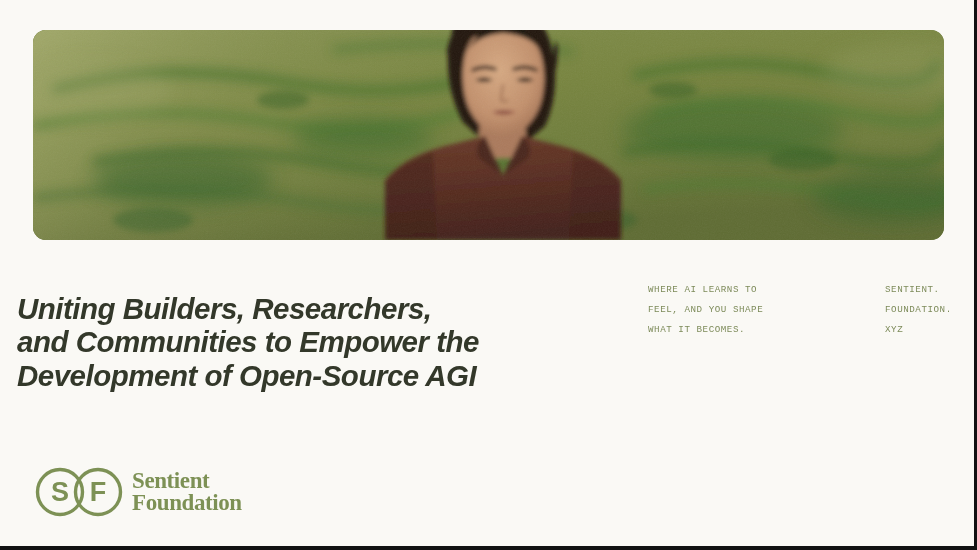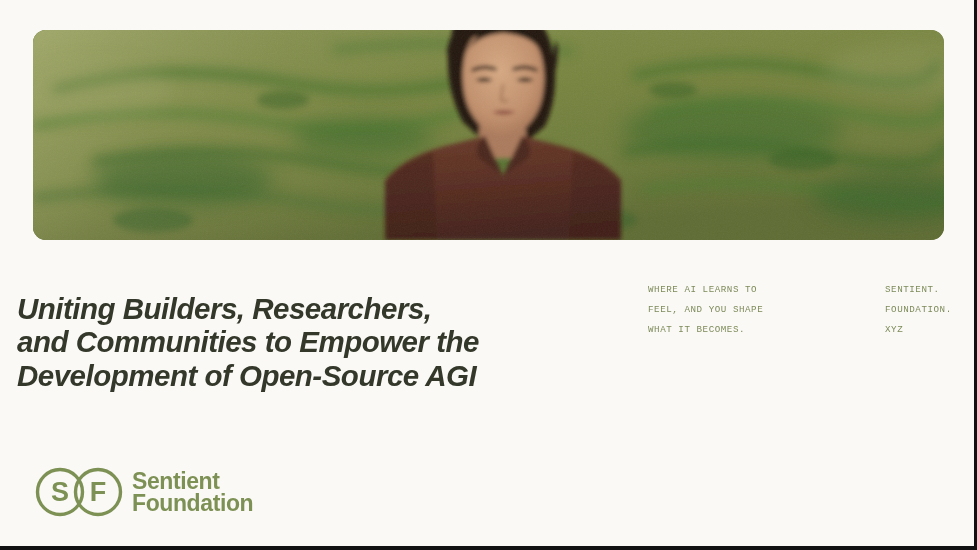--- a/index.html
+++ b/index.html
@@ -74,20 +74,21 @@
   }
   .logo-mark { display: block; }
   .logo-words {
     margin-left: 7px;
     color: #7d9155;
     font-size: 23px;
     line-height: 22.5px;
     font-weight: bold;
     letter-spacing: -0.4px;
     white-space: pre-line;
+    font-family: Liberation Serif, serif;
   }
 </style>
 </head>
 <body>
 
 <div id="page">
 
   <div class="hero">
     <svg viewBox="0 0 911 210" preserveAspectRatio="none">
       <defs>

